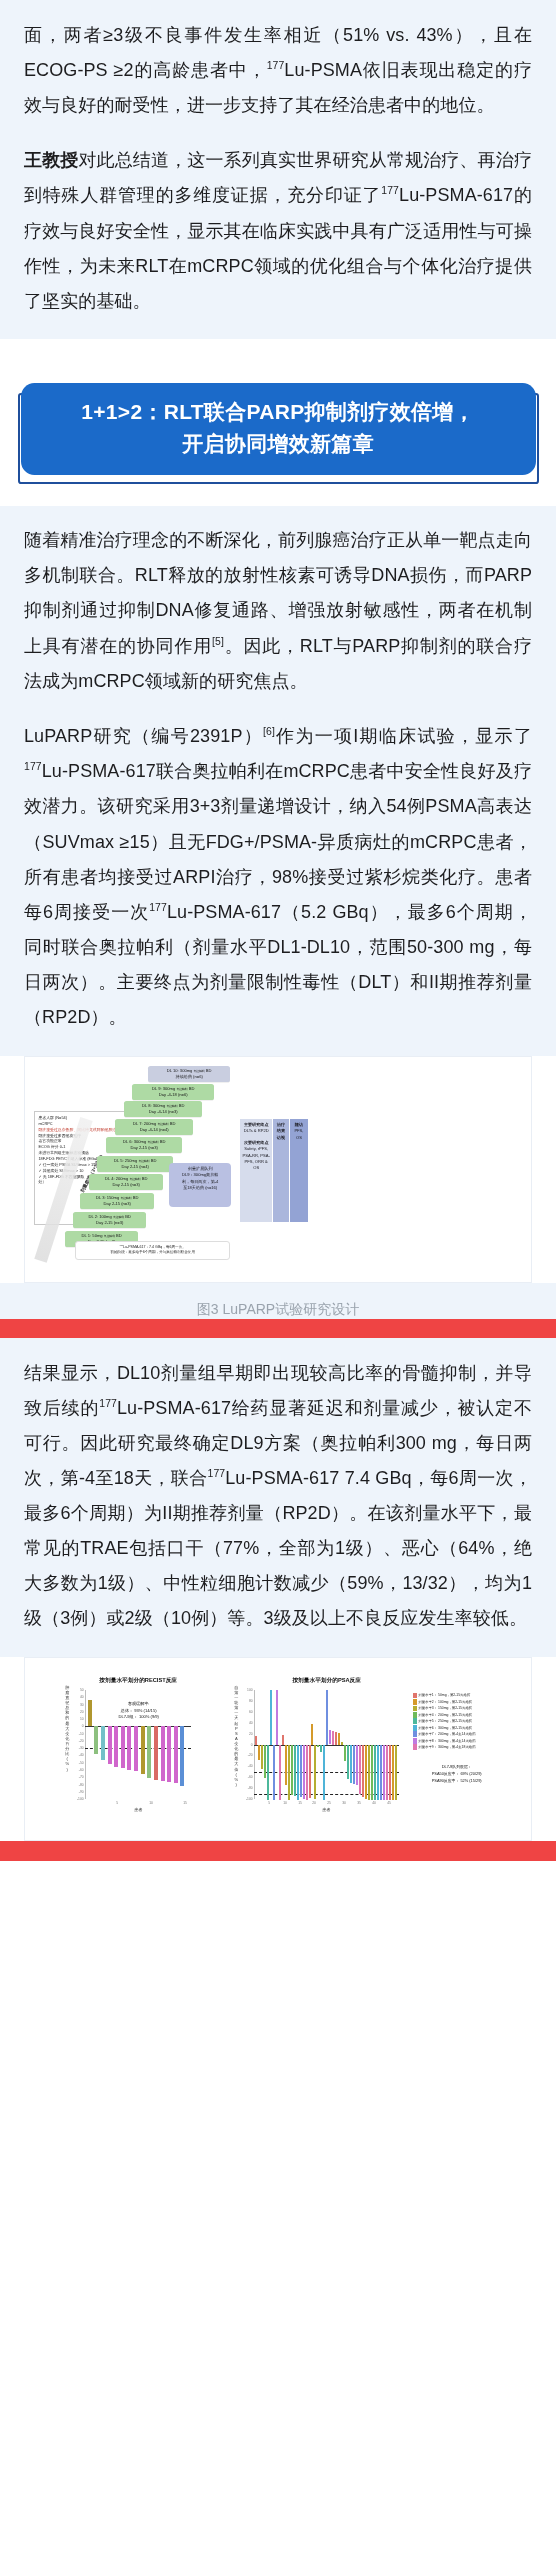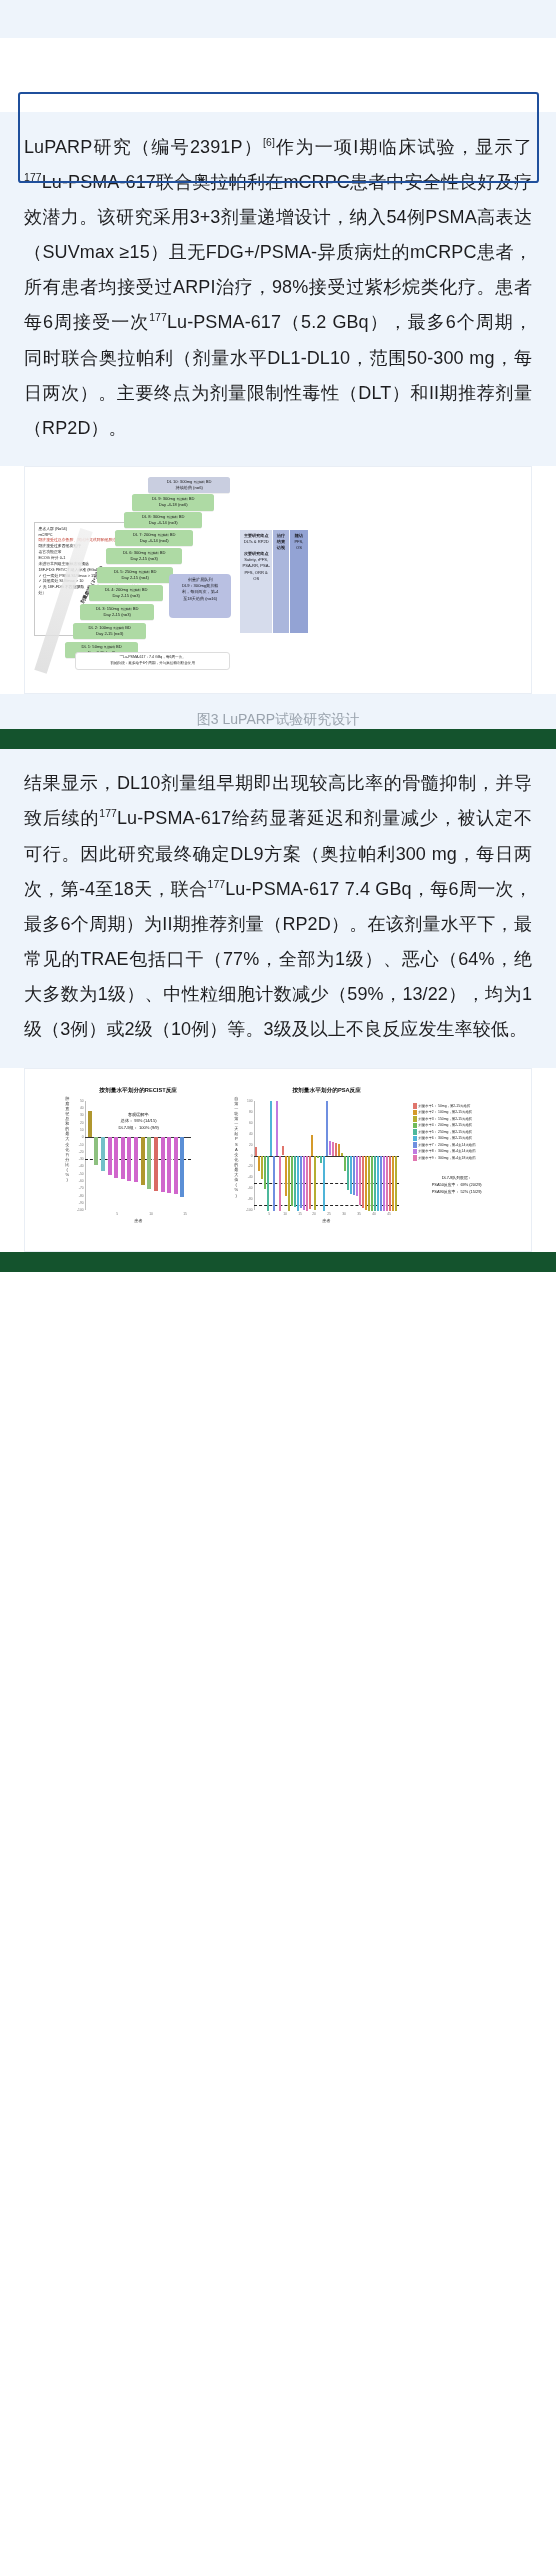--- a/index.html
+++ b/index.html
@@ -73,21 +73,21 @@
     border:0.5px solid #e9eef5;
     padding:5.2px 6.2px 7.2px 6.2px;
   }
   .fig-cap {
     text-align:center;
     color:#9aa3ad;
     font-size:14px;
     padding:17.5px 0 0 0;
     background:#eef4fb;
   }
-  .cap-shell { background:#14532d; padding:0 0 19.6px 0; }
+  .cap-shell { background:#ef4444; padding:0 0 19.6px 0; }
 
   
   .lup {
     position:relative;
     width:100%; height:213px;
     background:#ffffff;
     font-size:4.1px;
     color:#232323;
     overflow:hidden;
   }
@@ -205,31 +205,38 @@
   .wf .legend .row { display:flex; align-items:center; gap:1.5px; }
   .wf .legend .sw { width:3.6px; height:5.7px; display:inline-block; flex:0 0 auto; }
   .wf .dlnote { position:absolute; font-size:3.9px; line-height:1.75; color:#111; text-align:center; }
 </style>
 </head>
 <body>
 
 <div class="page">
 
   <div class="card">
+    <p id="p1"><span>面，两者≥3级不良事件发生率相近（51% vs. 43%），且在ECOG-PS ≥2的高龄患者中，</span><sup>177</sup><span>Lu-PSMA依旧表现出稳定的疗效与良好的耐受性，进一步支持了其在经治患者中的地位。</span></p>
+    <p id="p2"><span class="b">王教授</span><span>对此总结道，这一系列真实世界研究从常规治疗、再治疗到特殊人群管理的多维度证据，充分印证了</span><sup>177</sup><span>Lu-PSMA-617的疗效与良好安全性，显示其在临床实践中具有广泛适用性与可操作性，为未来RLT在mCRPC领域的优化组合与个体化治疗提供了坚实的基础。</span></p>
   </div>
 
   <div class="gap"></div>
 
   <div class="banner-wrap">
     <div class="banner-frame"></div>
+    <div class="banner">
+      <div class="line">1+1&gt;2：RLT联合PARP抑制剂疗效倍增，</div>
+      <div class="line">开启协同增效新篇章</div>
+    </div>
   </div>
 
   <div class="gap-sm"></div>
 
   <div class="card">
+    <p id="p3"><span>随着精准治疗理念的不断深化，前列腺癌治疗正从单一靶点走向多机制联合。RLT释放的放射性核素可诱导DNA损伤，而PARP抑制剂通过抑制DNA修复通路、增强放射敏感性，两者在机制上具有潜在的协同作用</span><sup>[5]</sup><span>。因此，RLT与PARP抑制剂的联合疗法成为mCRPC领域新的研究焦点。</span></p>
     <p id="p4"><span>LuPARP研究（编号2391P）</span><sup>[6]</sup><span>作为一项I期临床试验，显示了</span><sup>177</sup><span>Lu-PSMA-617联合奥拉帕利在mCRPC患者中安全性良好及疗效潜力。该研究采用3+3剂量递增设计，纳入54例PSMA高表达（SUVmax ≥15）且无FDG+/PSMA-异质病灶的mCRPC患者，所有患者均接受过ARPI治疗，98%接受过紫杉烷类化疗。患者每6周接受一次</span><sup>177</sup><span>Lu-PSMA-617（5.2 GBq），最多6个周期，同时联合奥拉帕利（剂量水平DL1-DL10，范围50-300 mg，每日两次）。主要终点为剂量限制性毒性（DLT）和II期推荐剂量（RP2D）。</span></p>
   </div>
 
   <div class="cap-shell">
     <div class="figure">
       <div class="fig-box">
         <div class="lup" id="lup">
             <div class="crit">
               <div class="crit-in">
                 <div>患者人群 (N=54)</div>
@@ -280,21 +287,21 @@
               <div><sup>177</sup>Lu-PSMA-617：7.4 GBq，每6周一次。</div>
               <div>初始阶段：最多给予6个周期，并与奥拉帕利联合使用</div>
             </div>
           </div>
       </div>
     </div>
     <div class="fig-cap">图3 LuPARP试验研究设计</div>
   </div>
 
   <div class="card">
-    <p id="p5"><span>结果显示，DL10剂量组早期即出现较高比率的骨髓抑制，并导致后续的</span><sup>177</sup><span>Lu-PSMA-617给药显著延迟和剂量减少，被认定不可行。因此研究最终确定DL9方案（奥拉帕利300 mg，每日两次，第-4至18天，联合</span><sup>177</sup><span>Lu-PSMA-617 7.4 GBq，每6周一次，最多6个周期）为II期推荐剂量（RP2D）。在该剂量水平下，最常见的TRAE包括口干（77%，全部为1级）、恶心（64%，绝大多数为1级）、中性粒细胞计数减少（59%，13/22），均为1级（3例）或2级（10例）等。3级及以上不良反应发生率较低。</span></p>
+    <p id="p5"><span>结果显示，DL10剂量组早期即出现较高比率的骨髓抑制，并导致后续的</span><sup>177</sup><span>Lu-PSMA-617给药显著延迟和剂量减少，被认定不可行。因此研究最终确定DL9方案（奥拉帕利300 mg，每日两次，第-4至18天，联合</span><sup>177</sup><span>Lu-PSMA-617 7.4 GBq，每6周一次，最多6个周期）为II期推荐剂量（RP2D）。在该剂量水平下，最常见的TRAE包括口干（77%，全部为1级）、恶心（64%，绝大多数为1级）、中性粒细胞计数减少（59%，13/32），均为1级（3例）或2级（10例）等。3级及以上不良反应发生率较低。</span></p>
   </div>
 
   <div class="cap-shell">
     <div class="figure">
       <div class="fig-box">
         <div class="wf" id="wf">
             <div class="ttl" style="left:54px;top:13.4px;width:106px;">按剂量水平划分的RECIST反应</div>
             <div class="panel" style="left:54px;top:27px;width:106px;height:109px;">
               <div class="axis-v"></div>
               <div class="zero" style="top:36px;"></div>

